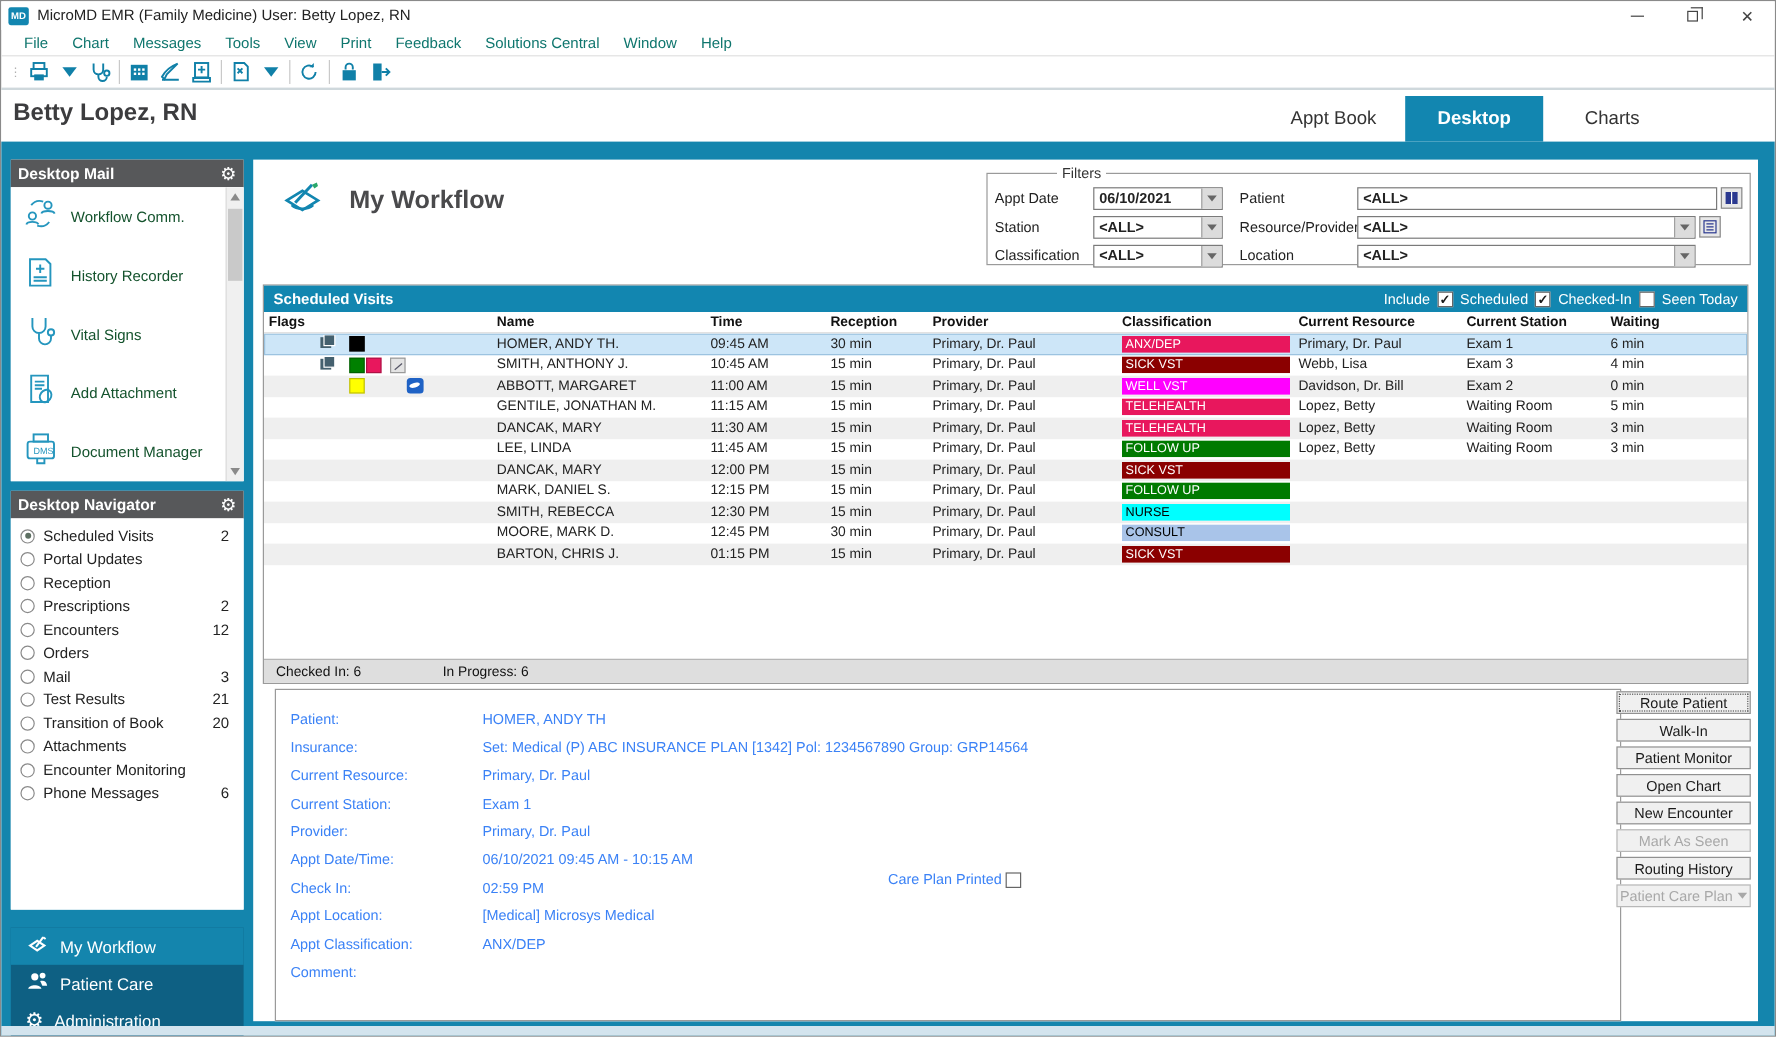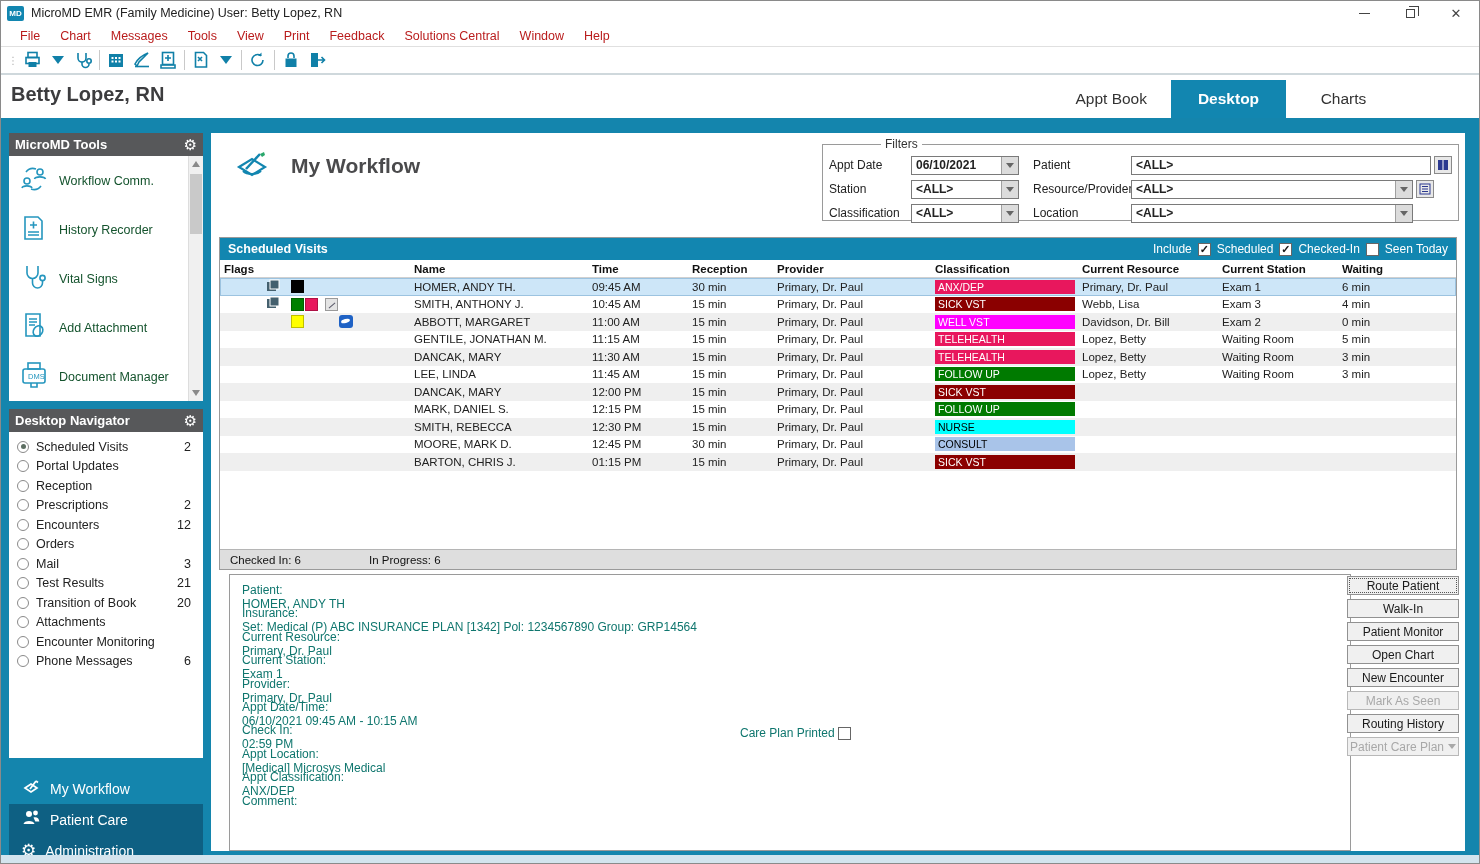--- a/index.html
+++ b/index.html
@@ -11,21 +11,21 @@
   .app-badge { width:17px; height:15px; background:#1286b0; color:#fff; font-size:8px; font-weight:bold; display:flex; align-items:center; justify-content:center; border-radius:2px; margin-right:7px; }
   .win-title { font-size:12.5px; color:#222; }
   .win-controls { margin-left:auto; display:flex; }
   .win-btn { width:46px; height:24px; display:flex; align-items:center; justify-content:center; color:#444; font-size:13px; cursor:default; }
   .min-glyph { display:block; width:11px; border-bottom:1.5px solid #444; }
   .restore-glyph { display:block; width:9px; height:9px; border:1.2px solid #444; position:relative; }
   .restore-glyph::before { content:""; position:absolute; top:-4px; left:2px; width:9px; height:9px; border:1.2px solid #444; border-bottom:none; border-left:none; }
 
   
   .menubar { height:21px; display:flex; align-items:center; padding-left:10px; gap:2px; }
-  .menu-item { font-size:12.5px; color:#b91c1c; padding:2px 9px; }
+  .menu-item { font-size:12.5px; color:#0f766e; padding:2px 9px; }
 
   
   .toolbar { height:29px; border-top:1px solid #e0e0e0; border-bottom:2px solid #cfd8dc; display:flex; align-items:center; padding-left:4px; }
   .grip { color:#b0b0b0; font-size:10px; letter-spacing:-1px; margin:0 3px; }
   .tbtn { width:26px; height:24px; display:flex; align-items:center; justify-content:center; }
   .tbtn svg { stroke:#1080a8; fill:none; stroke-width:1.6; }
   .tbtn .fillteal { fill:#1080a8; stroke:none; }
   .tsep { width:1px; height:20px; background:#c9c9c9; margin:0 3px; }
   .tdrop { width:0; height:0; border-left:6px solid transparent; border-right:6px solid transparent; border-top:8px solid #1080a8; margin:0 6px; }
 
@@ -111,21 +111,21 @@
   .note-ic { width:13px; height:13px; flex:none; background:#e4e4e4; border:1px solid #9a9a9a; margin-left:6px; position:relative; }
   .note-ic::after { content:""; position:absolute; left:2px; top:6px; width:8px; border-top:1.5px solid #556; transform:rotate(-40deg); }
   .badge-ic { width:14px; height:13px; flex:none; background:#1f62c5; border-radius:3px; margin-left:34px; position:relative; }
   .badge-ic::after { content:""; position:absolute; left:2px; top:4px; width:9px; height:4px; border-radius:50%; background:#fff; transform:rotate(-15deg); }
   .chip { display:block; width:140px; height:14px; line-height:14px; padding-left:3px; font-size:10.5px; white-space:nowrap; overflow:hidden; }
   .sched-status { position:absolute; left:0; right:0; bottom:0; height:20px; background:#dedede; border-top:1px solid #b5b5b5; display:flex; align-items:center; font-size:11.5px; color:#111;margin-top:20px; }
   .st1 { margin-left:10px; } .st2 { margin-left:68px; }
 
   
   .details { position:absolute; left:18px; top:441px; width:1122px; height:277px; border:1px solid #9a9a9a; background:#fff; padding:8px 0 0 12px; }
-  .drow { display:flex; height:23.4px; align-items:flex-start; position:relative; font-size:12px; color:#0f766e;flex-direction:column; }
+  .drow { display:flex; height:23.4px; align-items:flex-end; position:relative; font-size:12px; color:#3b82f6; }
   .dlbl { width:160px; flex:none; }
   .dval { white-space:nowrap; }
   .careplan { position:absolute; left:498px; top:3px; display:flex; align-items:center; font-size:12px; }
   .careplan .box { width:13px; height:13px; border:1px solid #666; background:#fff; margin-left:3px; }
 
   
   .actions { position:absolute; right:6px; top:443px; width:112px; display:flex; flex-direction:column; gap:4px; }
   .abtn { height:19px; background:#f0f0f0; border:1px solid #919191; font-size:12px; color:#1a1a1a; display:flex; align-items:center; justify-content:center; font-family:"Liberation Sans",sans-serif; }
   .abtn.focused { outline:1px dotted #555; outline-offset:-3px; }
   .abtn.disabled { color:#a8a8a8; border-color:#b8b8b8; }
@@ -243,21 +243,21 @@
       <span class="tab">Charts</span>
     </div>
   </div>
 
   <div class="workspace">
 
     <div class="sidebar">
 
       <div class="panel tools-panel">
         <div class="panel-hdr">
-          <span class="ttl">MicroMD Tools</span>
+          <span class="ttl">Desktop Mail</span>
           <span class="gear">⚙</span>
         </div>
         <div class="tools-body">
           <div class="tool-item">
             <span><svg width="30" height="30">
                   <circle cx="21" cy="8" r="3"></circle>
                   <path d="M15.5 15c.8-2.8 10-2.8 11 0"></path>
                   <circle cx="8" cy="17" r="3"></circle>
                   <path d="M3 24c.8-2.8 9-2.8 10 0"></path>
                   <path d="M7 8a9 9 0 0 1 10-3M22 22a9 9 0 0 1-10 3"></path>

